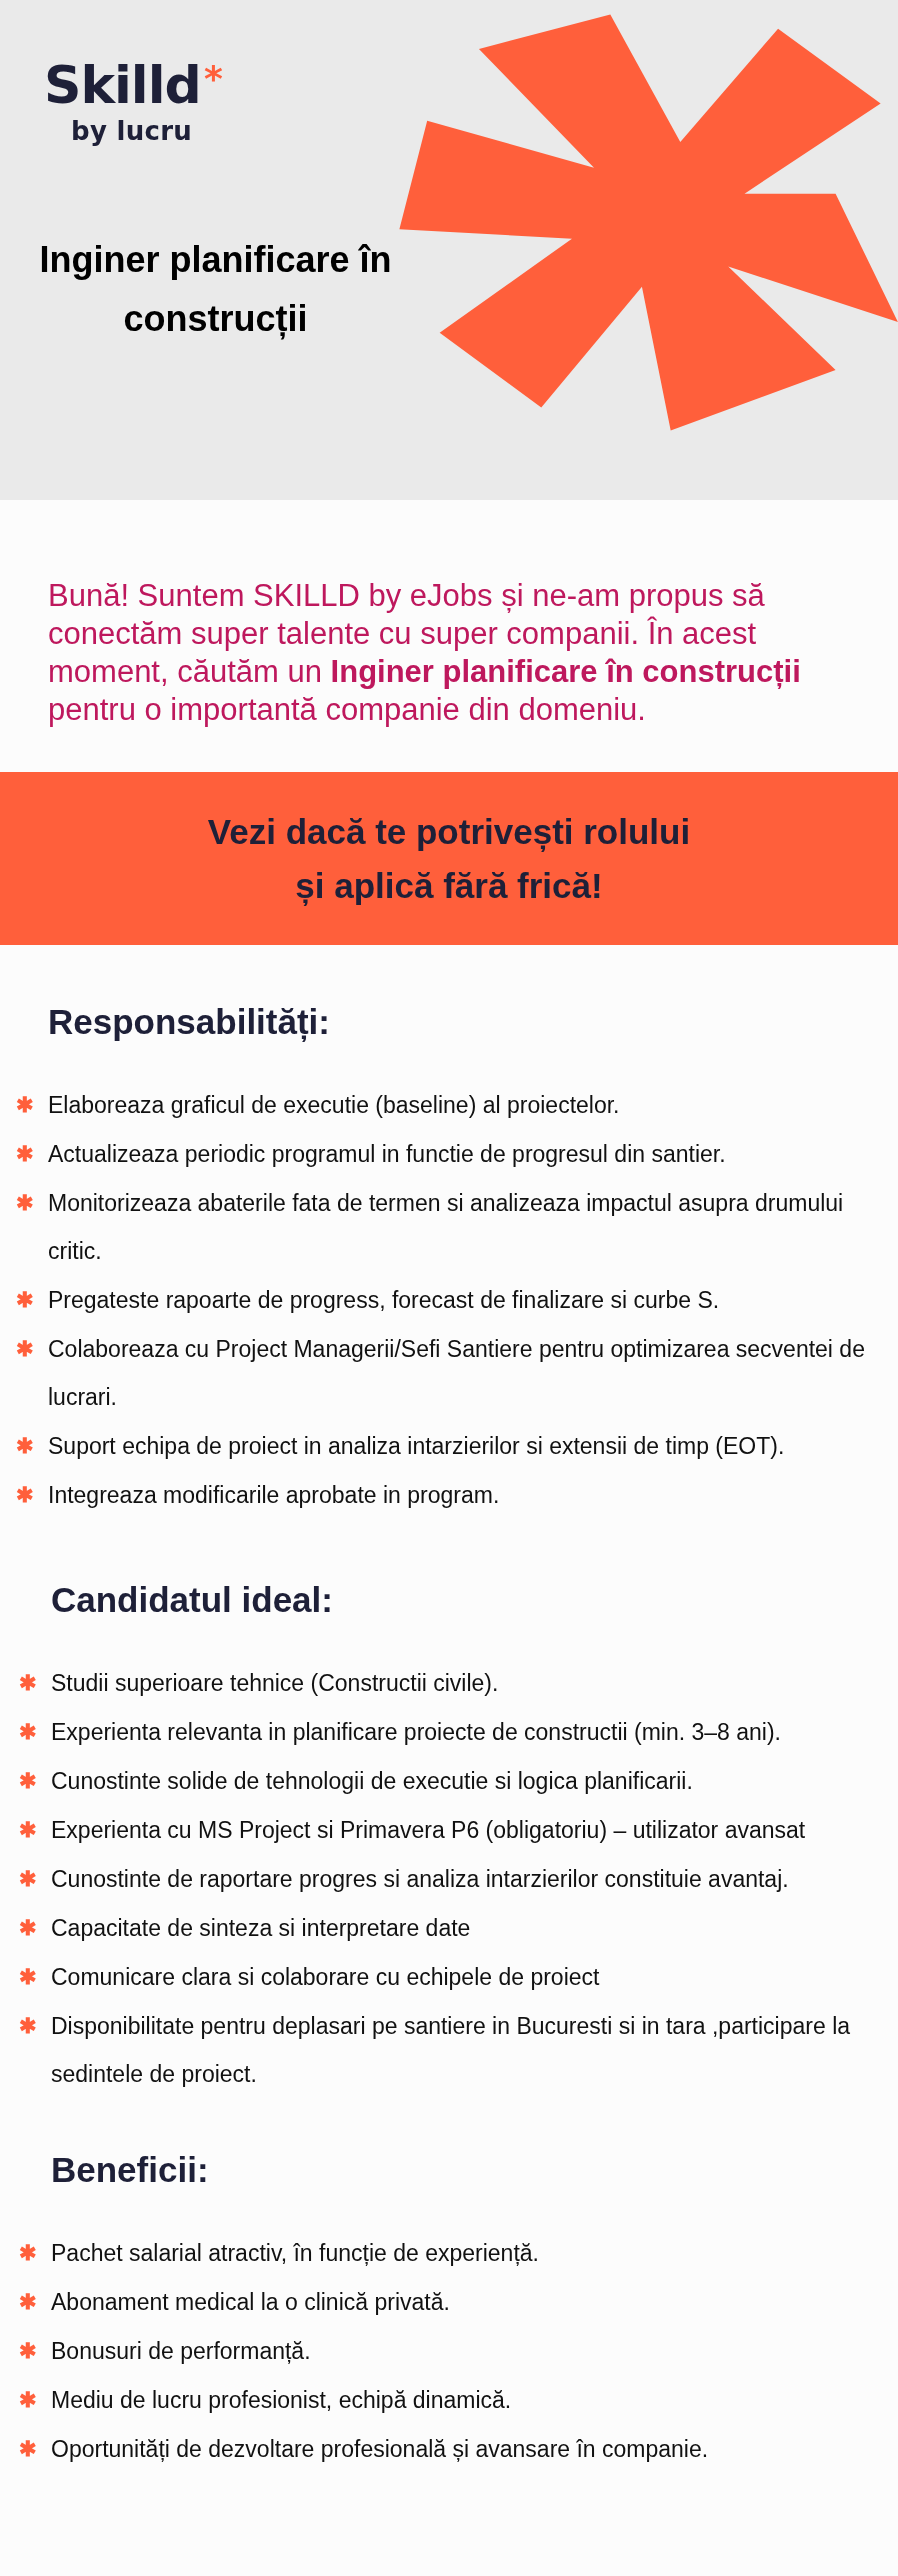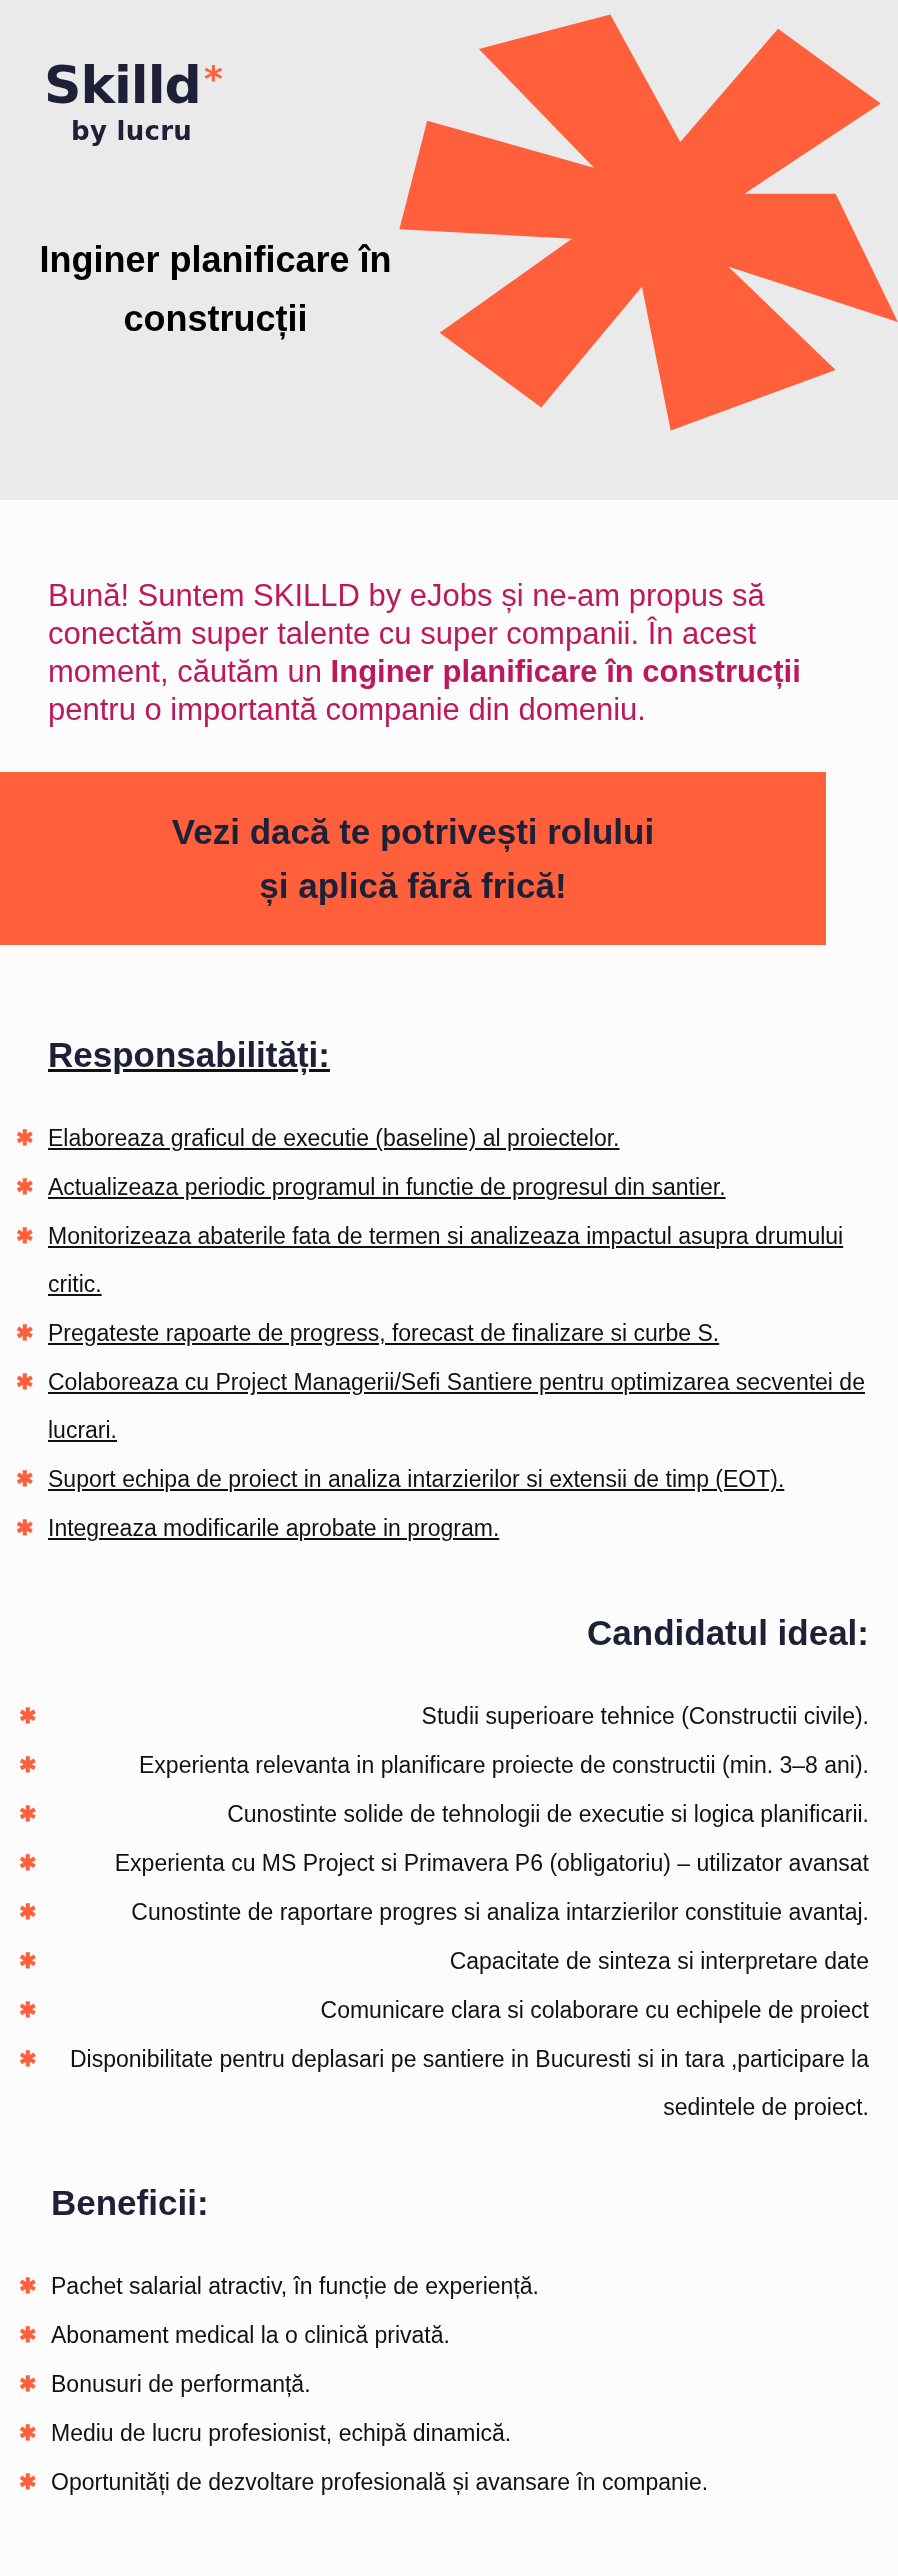--- a/index.html
+++ b/index.html
@@ -67,21 +67,21 @@
     .intro {
       padding: 77px 48px 0 48px;
       height: 272px;
       font-size: 31px;
       line-height: 38px;
       color: #be185d;
     }
     .intro b { font-weight: bold; }
 
     .cta {
-      width: 826px;
+      width: 898px;
       height: 173px;
       background: #ff5f3b;
       display: flex;
       align-items: center;
       justify-content: center;
       text-align: center;
     }
     .cta-text {
       font-size: 35px;
       font-weight: bold;
@@ -107,22 +107,22 @@
     }
     .section li .bullet {
       position: absolute;
       left: -32px;
       top: 0;
       color: #ff5f3b;
       font-size: 21px;
       font-weight: bold;
     }
 
-    .sec-resp { padding-top: 89px; text-decoration: underline; }
-    .sec-cand { padding-top: 59px; padding-left: 51px; text-align: right; }
+    .sec-resp { padding-top: 56px; }
+    .sec-cand { padding-top: 59px; padding-left: 51px; }
     .sec-ben { padding-top: 50px; padding-left: 51px; padding-bottom: 115px; }
   </style>
 </head>
 <body>
 
 <header class="hero">
   <div class="logo">
     <div class="logo-main">
       <span>Skilld</span>
       <span class="logo-star">*</span>

